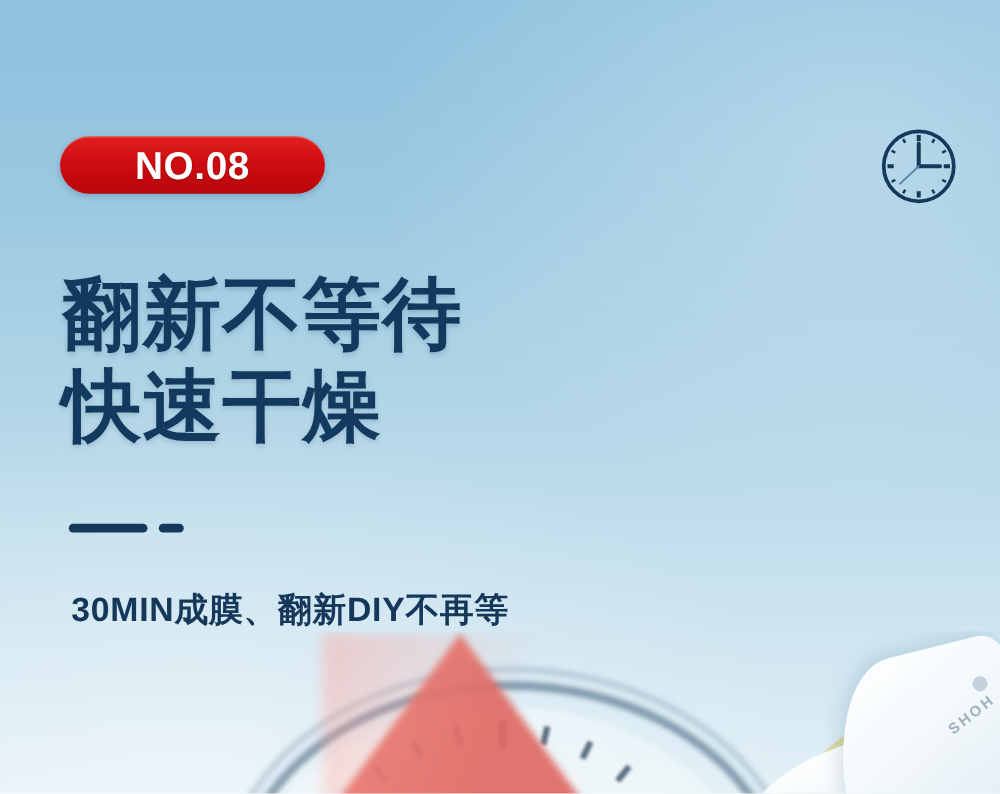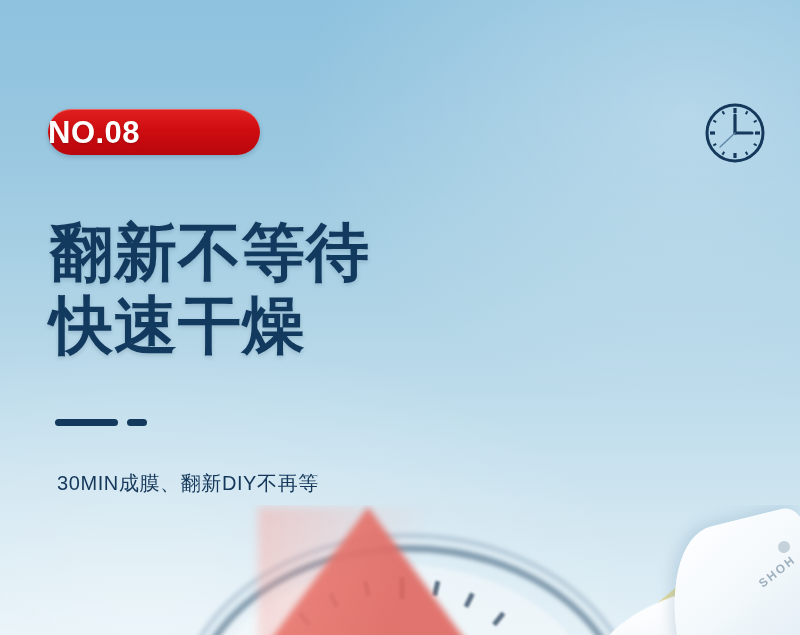--- a/index.html
+++ b/index.html
@@ -44,21 +44,21 @@
     position: absolute;
     left: 48px;
     top: 109px;
     width: 212px;
     height: 46px;
     border-radius: 23px;
     background: linear-gradient(180deg, #e02020 0%, #cf0d11 45%, #b8060c 100%);
     box-shadow: 0 2px 5px rgba(12,40,70,0.22), inset 0 1px 0 rgba(255,255,255,0.30);
     display: flex;
     align-items: center;
-    justify-content: flex-start;
+    justify-content: center;
   }
   .badge-label {
     color: #ffffff;
     font-size: 31px;
     font-weight: bold;
     letter-spacing: 0.5px;
     line-height: 1;
     text-shadow: 0 1px 2px rgba(90,0,0,0.35);
   }
 
@@ -106,22 +106,22 @@
     border-radius: 4px;
     background: #133a5d;
   }
 
   
   .subtitle {
     position: absolute;
     left: 57px;
     top: 470px;
     color: #14375a;
-    font-size: 20px;
-    font-weight: normal;
+    font-size: 27px;
+    font-weight: bold;
     letter-spacing: 0.6px;
     white-space: nowrap;
   }
 
   
   .bottom-art {
     position: absolute;
     left: 0;
     right: 0;
     bottom: 0;

